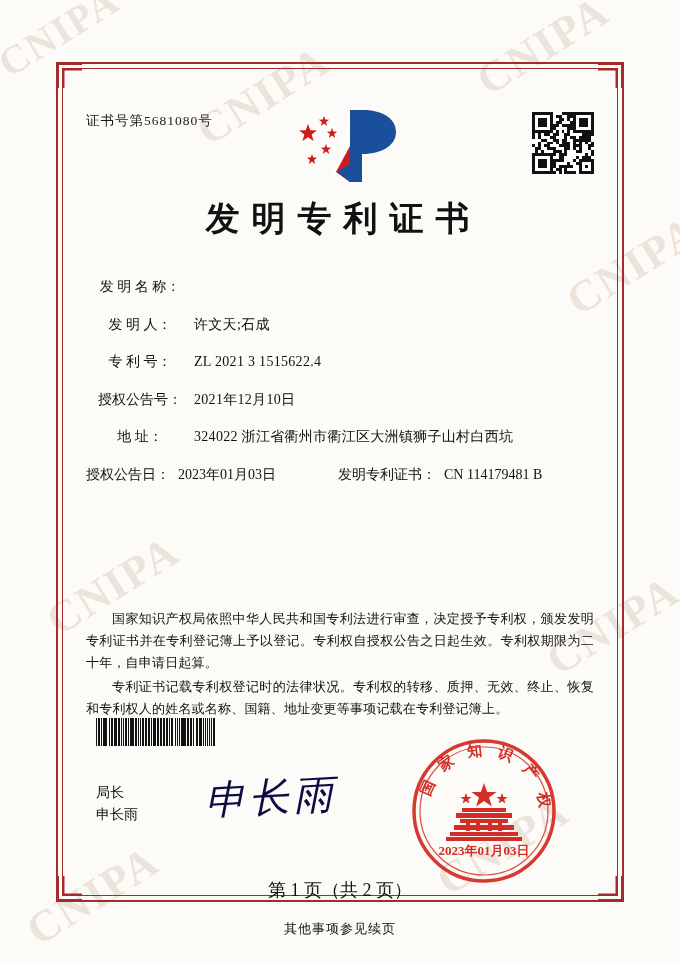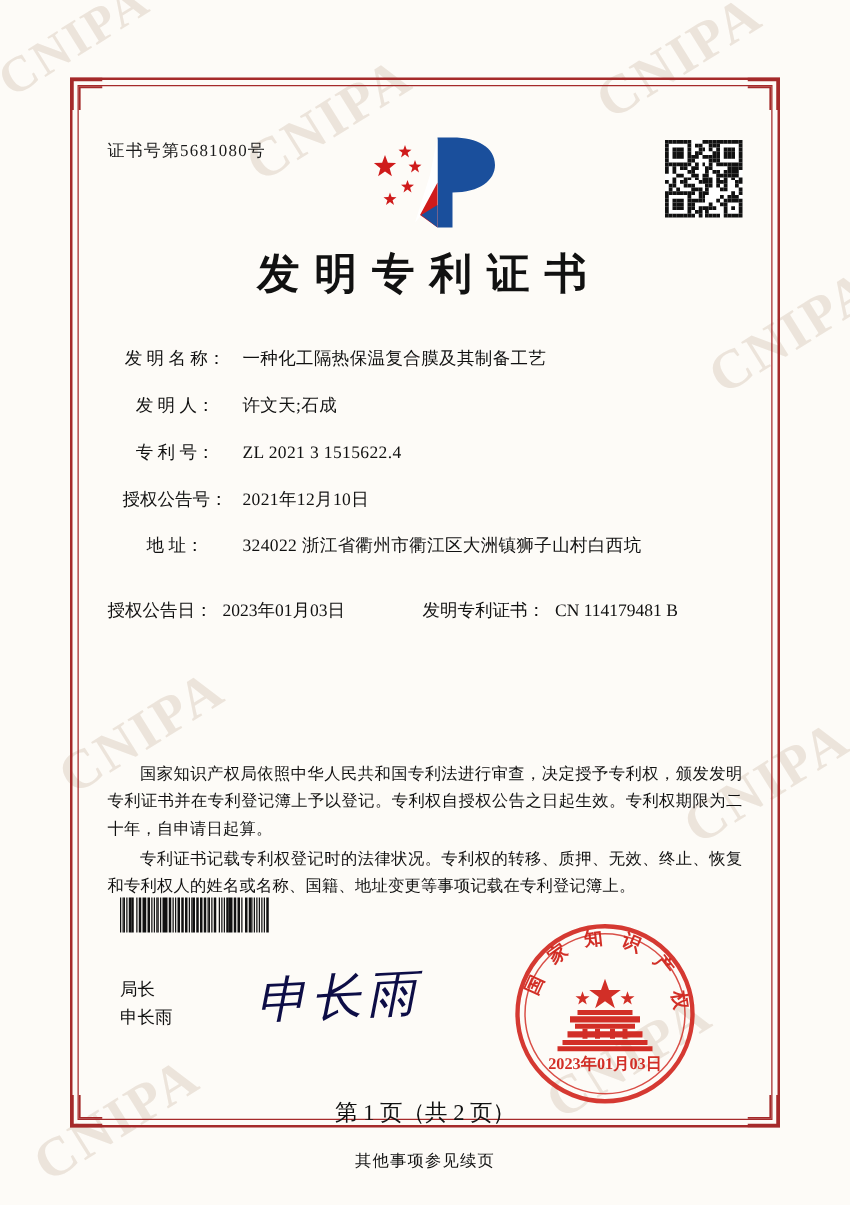--- a/index.html
+++ b/index.html
@@ -139,21 +139,21 @@
     letter-spacing: .3px;
   }
   .row2 {
     display: flex;
     font-size: 14px;
     color: #111;
     margin-bottom: 19.5px;
   }
   .row2 .cell { display: flex; align-items: baseline; }
   .row2 .cell.first { width: 252px; }
-  .row2 .label.plain { white-space: nowrap; padding-right: 8px; margin-top: 14px; }
+  .row2 .label.plain { white-space: nowrap; padding-right: 8px; }
 
   
   .paras {
     position: absolute;
     left: 86px; top: 562px;
     width: 508px;
     font-size: 13px;
     line-height: 22px;
     color: #111;
     text-align: justify;
@@ -726,21 +726,20 @@
         <i class="on"></i>
         <i class="on"></i>
       </div>
   </div>
 
   <h1 class="title">发明专利证书</h1>
 
   <div class="fields">
     <div class="row">
       <div class="label">发 明 名 称：</div>
-      <div class="value">一种化工隔热保温复合膜及其制备工艺</div>
     </div>
     <div class="row">
       <div class="label">发 明 人：</div>
       <div class="value">许文天;石成</div>
     </div>
     <div class="row">
       <div class="label">专 利 号：</div>
       <div class="value">ZL 2021 3 1515622.4</div>
     </div>
     <div class="row">

